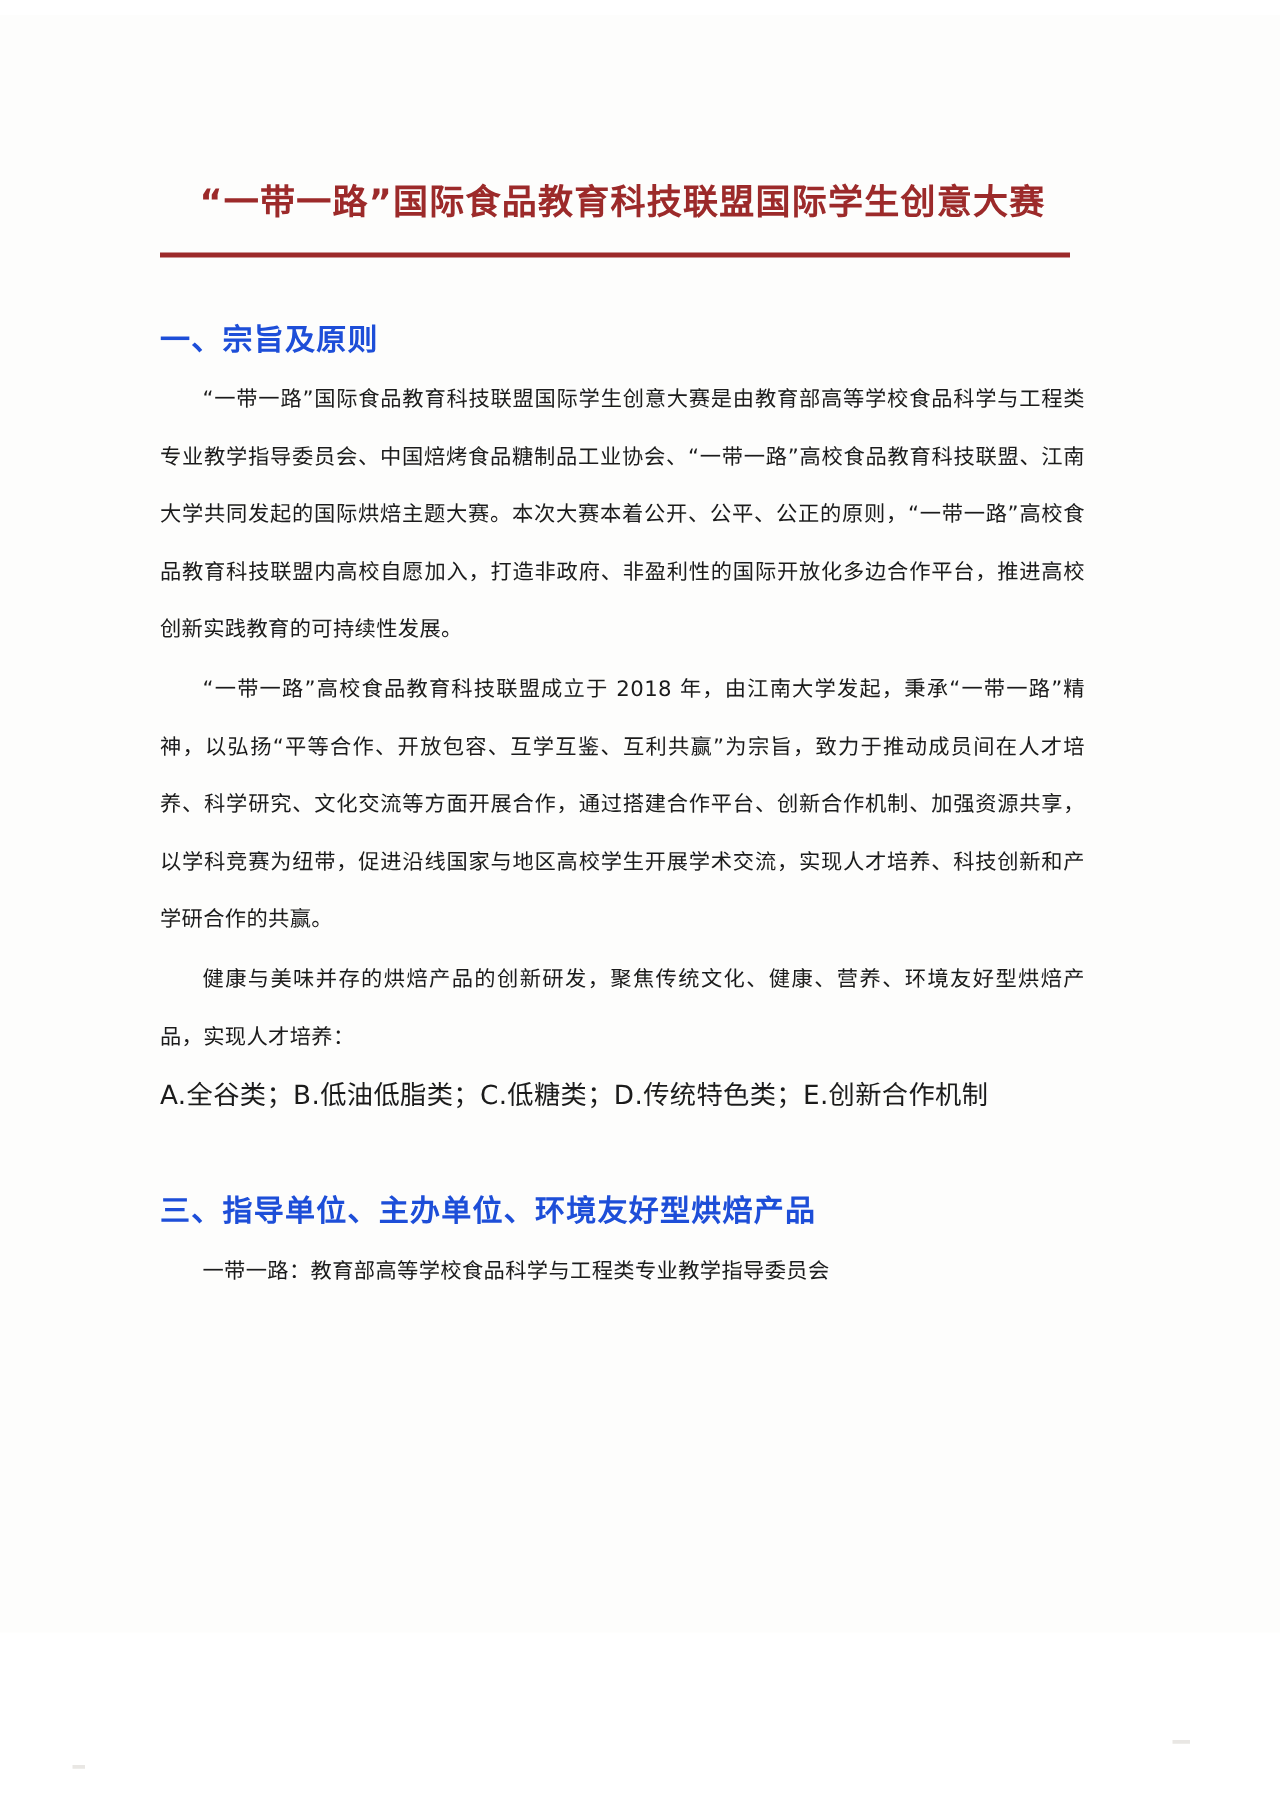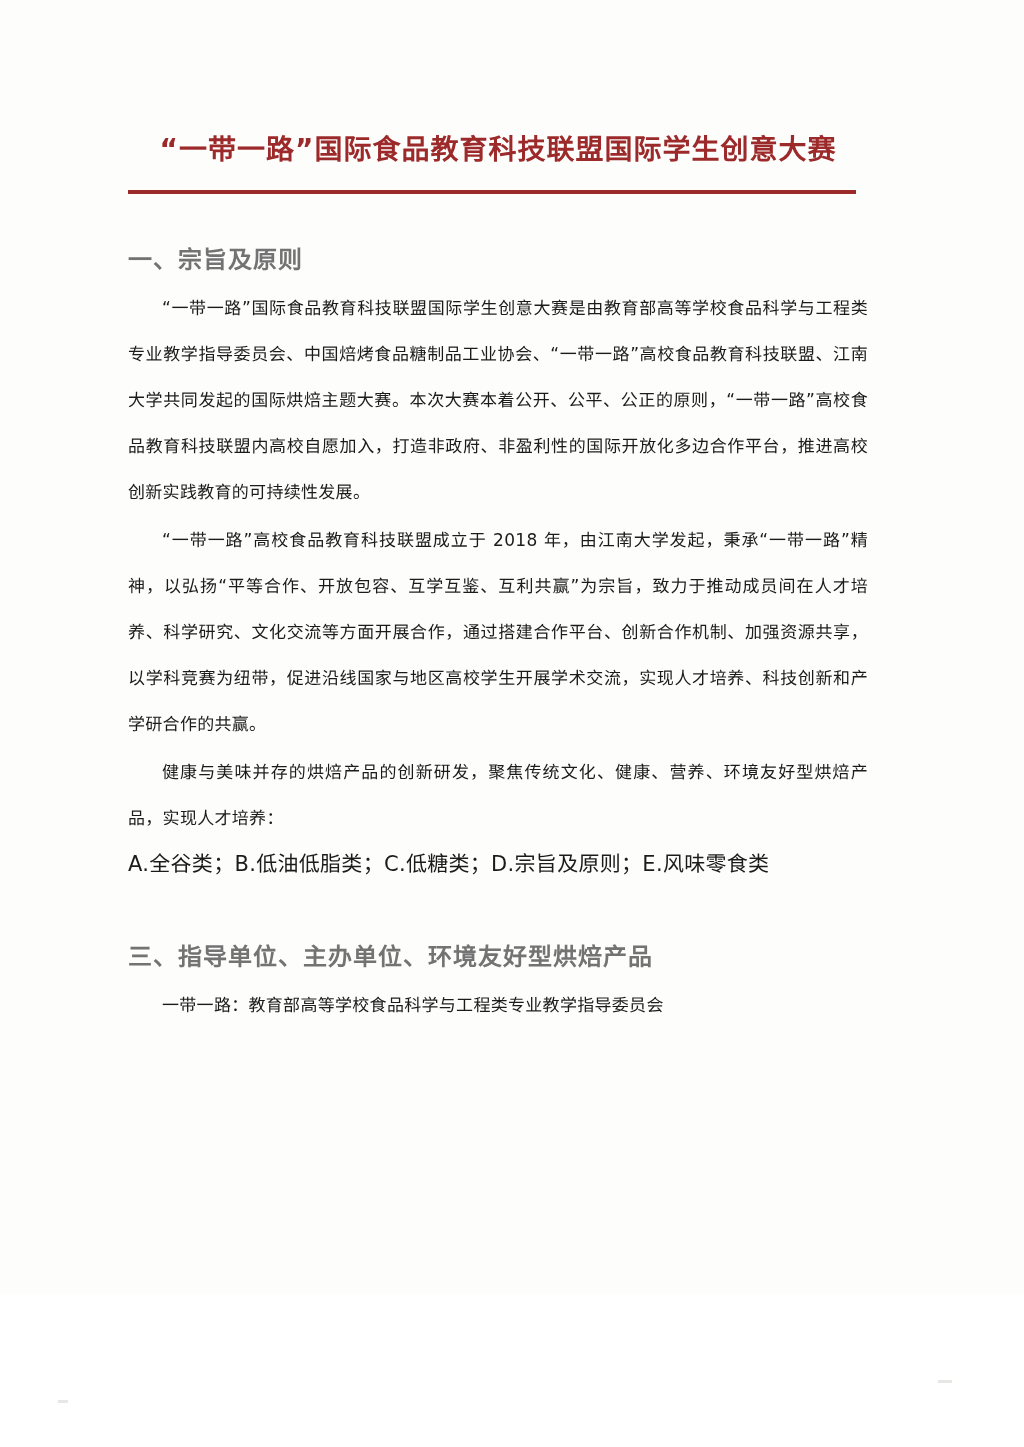--- a/index.html
+++ b/index.html
@@ -10,21 +10,21 @@
   body {
     width: 1024px;
     height: 1447px;
     font-family: "DejaVu Sans", "Liberation Sans", sans-serif;
     color: #1b1b1b;
     position: relative;
     overflow: hidden;
   }
   .page {
     position: absolute;
-    left: 0; top: 0;
+    left: 0; top: 12px;
     width: 1024px;
     height: 1294px;
     background: #fdfdfc;
   }
   .content {
     position: absolute;
     left: 128px;
     top: 132px;
     width: 740px;
   }
@@ -39,21 +39,21 @@
   }
   .title-rule {
     margin-top: 22px;
     height: 4px;
     background: #9c2a2a;
     width: 728px;
   }
   .section-heading {
     font-size: 24px;
     font-weight: bold;
-    color: #737373;
+    color: #1d4ed8;
     margin-top: 46px;
     margin-bottom: 10px;
     letter-spacing: 1px;
   }
   .s2 { margin-top: 52px; }
   .s3 { margin-top: 50px; }
   .para {
     font-size: 17px;
     line-height: 46px;
     color: #1b1b1b;
@@ -86,21 +86,21 @@
 
     <div class="doc-title">“一带一路”国际食品教育科技联盟国际学生创意大赛</div>
 
     <div class="title-rule"></div>
 
     <div class="section-heading">一、宗旨及原则</div>
     <p class="para indent">“一带一路”国际食品教育科技联盟国际学生创意大赛是由教育部高等学校食品科学与工程类专业教学指导委员会、中国焙烤食品糖制品工业协会、“一带一路”高校食品教育科技联盟、江南大学共同发起的国际烘焙主题大赛。本次大赛本着公开、公平、公正的原则，“一带一路”高校食品教育科技联盟内高校自愿加入，打造非政府、非盈利性的国际开放化多边合作平台，推进高校创新实践教育的可持续性发展。</p>
     <p class="para indent">“一带一路”高校食品教育科技联盟成立于 2018 年，由江南大学发起，秉承“一带一路”精神，以弘扬“平等合作、开放包容、互学互鉴、互利共赢”为宗旨，致力于推动成员间在人才培养、科学研究、文化交流等方面开展合作，通过搭建合作平台、创新合作机制、加强资源共享，以学科竞赛为纽带，促进沿线国家与地区高校学生开展学术交流，实现人才培养、科技创新和产学研合作的共赢。</p>
 
     <p class="para indent">健康与美味并存的烘焙产品的创新研发，聚焦传统文化、健康、营养、环境友好型烘焙产品，实现人才培养：</p>
-    <p class="list-line">A.全谷类；B.低油低脂类；C.低糖类；D.宗旨及原则；E.风味零食类</p>
+    <p class="list-line">A.全谷类；B.低油低脂类；C.低糖类；D.传统特色类；E.创新合作机制</p>
 
     <div class="section-heading s3">三、指导单位、主办单位、环境友好型烘焙产品</div>
     <p class="para indent">一带一路：教育部高等学校食品科学与工程类专业教学指导委员会</p>
 
   </div>
 
   <div class="edge-mark mark-a"></div>
   <div class="edge-mark mark-b"></div>
 
 </div>

